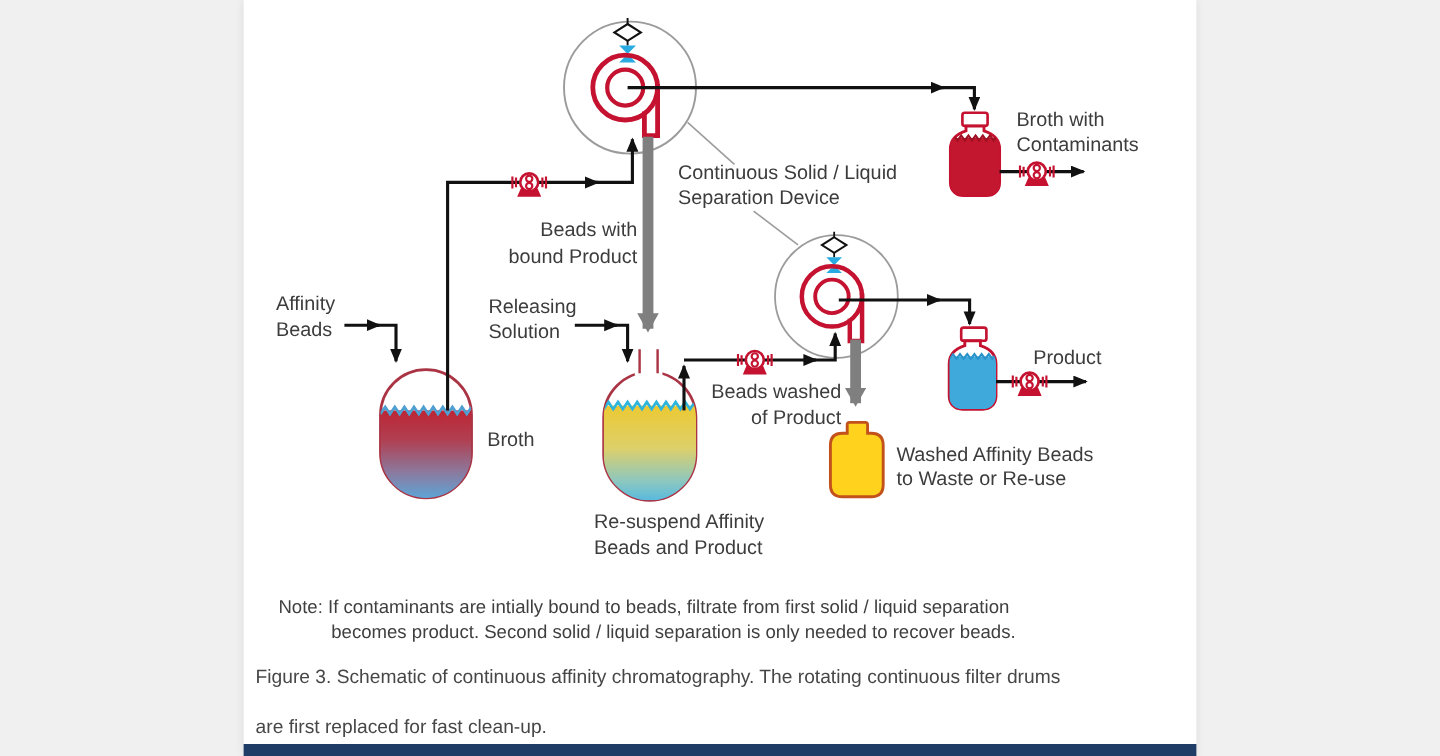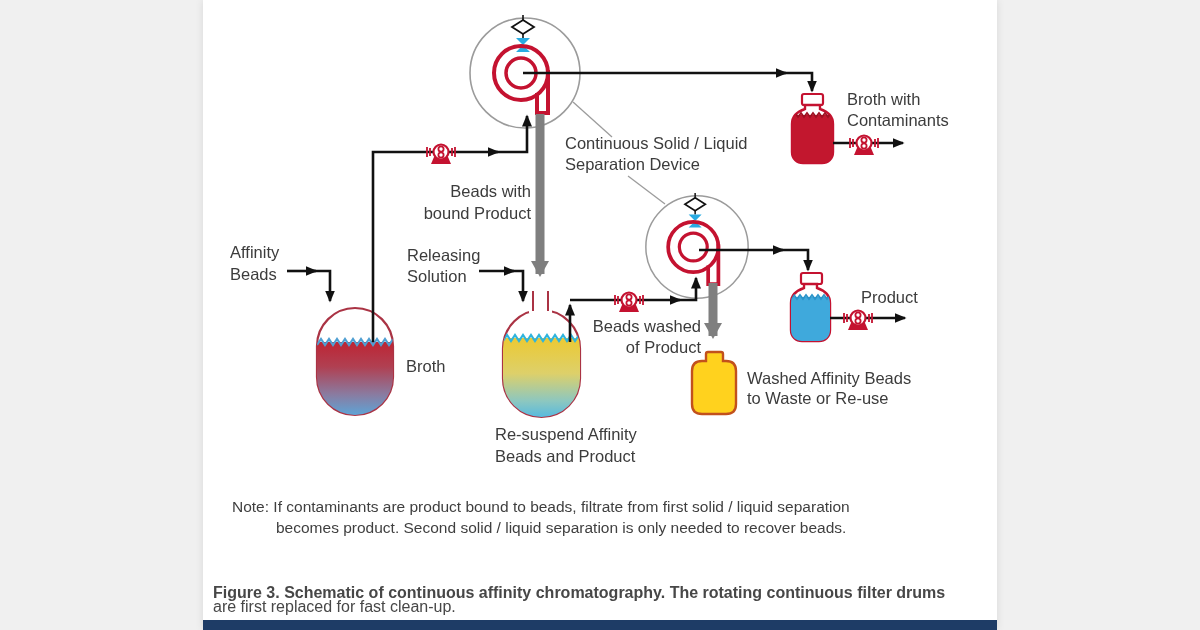--- a/index.html
+++ b/index.html
@@ -171,17 +171,17 @@
   <text x="847" y="126">Contaminants</text>
   <text x="495" y="440">Re-suspend Affinity</text>
   <text x="495" y="462">Beads and Product</text>
   <text x="701" y="332" text-anchor="end">Beads washed</text>
   <text x="701" y="353" text-anchor="end">of Product</text>
   <text x="861" y="303">Product</text>
   <text x="747" y="384">Washed Affinity Beads</text>
   <text x="747" y="404">to Waste or Re-use</text>
 </svg>
 
-<div class="note-line" style="left:232px;top:498px;">Note: If contaminants are product bound to beads, filtrate from first solid / liquid separation</div>
+<div class="note-line" style="left:232px;top:498px;">Note: If contaminants are intially bound to beads, filtrate from first solid / liquid separation</div>
 <div class="note-line" style="left:276px;top:519px;text-align:right;">becomes product. Second solid / liquid separation is only needed to recover beads.</div>
 
-<div class="caption-line" style="left:213px;top:584px;font-weight:bold;">Figure 3. Schematic of continuous affinity chromatography. The rotating continuous filter drums</div>
+<div class="caption-line" style="left:213px;top:556px;">Figure 3. Schematic of continuous affinity chromatography. The rotating continuous filter drums</div>
 <div class="caption-line" style="left:213px;top:598px;">are first replaced for fast clean-up.</div>
 
 </body></html>

